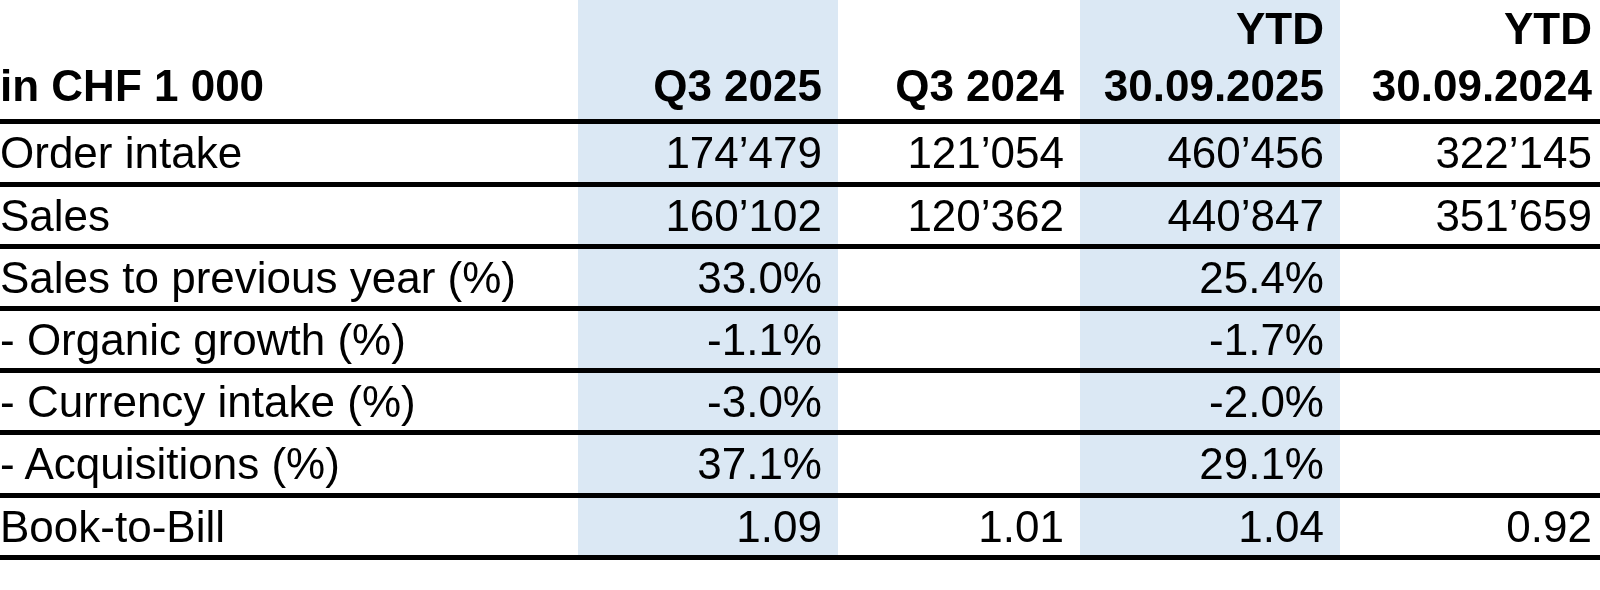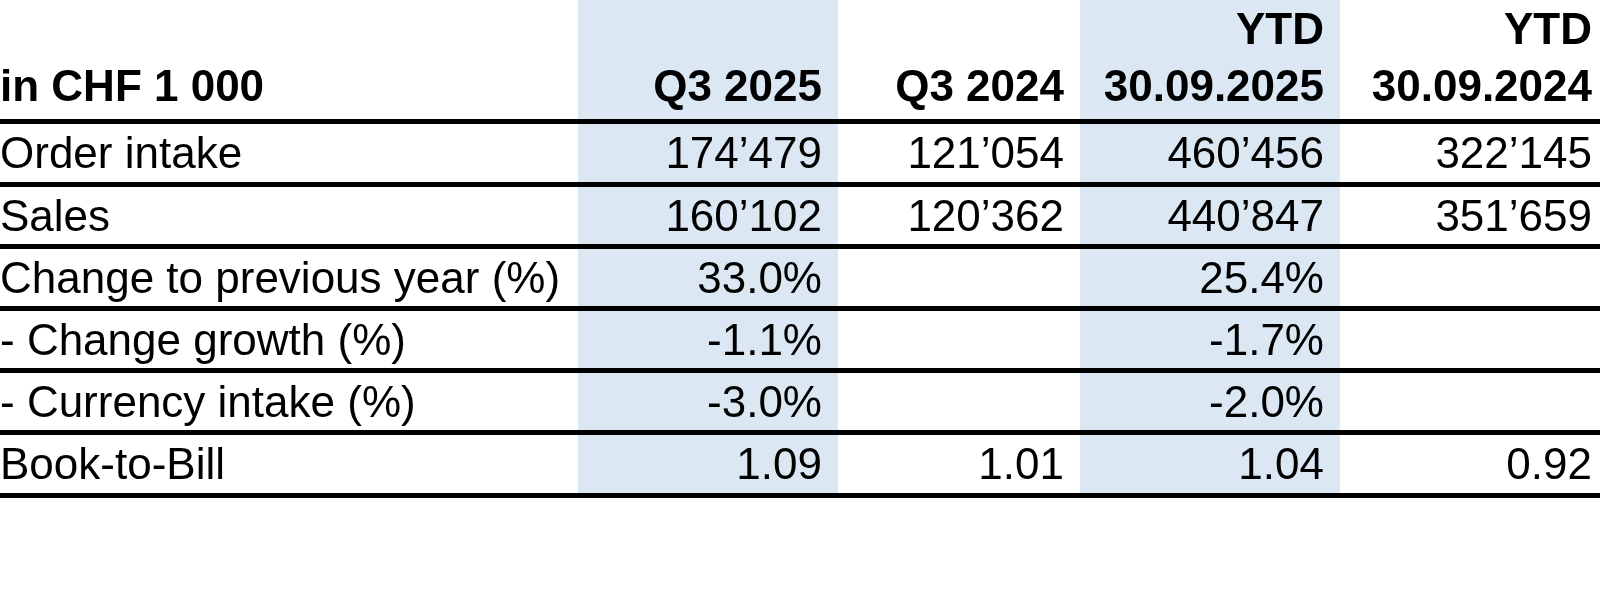--- a/index.html
+++ b/index.html
@@ -96,41 +96,48 @@
       <td class="num-last">322’145</td>
     </tr>
     <tr>
       <td class="lbl">Sales</td>
       <td class="num hl">160’102</td>
       <td class="num">120’362</td>
       <td class="num hl">440’847</td>
       <td class="num-last">351’659</td>
     </tr>
     <tr>
-      <td class="lbl">Change to previous year (%)</td>
+      <td class="lbl">Sales to previous year (%)</td>
       <td class="num hl">33.0%</td>
       <td class="num"></td>
       <td class="num hl">25.4%</td>
       <td class="num-last"></td>
     </tr>
     <tr>
-      <td class="lbl">- Change growth (%)</td>
+      <td class="lbl">- Organic growth (%)</td>
       <td class="num hl">-1.1%</td>
       <td class="num"></td>
       <td class="num hl">-1.7%</td>
       <td class="num-last"></td>
     </tr>
     <tr>
       <td class="lbl">- Currency intake (%)</td>
       <td class="num hl">-3.0%</td>
       <td class="num"></td>
       <td class="num hl">-2.0%</td>
       <td class="num-last"></td>
     </tr>
     <tr>
+      <td class="lbl">- Acquisitions (%)</td>
+      <td class="num hl">37.1%</td>
+      <td class="num"></td>
+      <td class="num hl">29.1%</td>
+      <td class="num-last"></td>
+    </tr>
+    <tr>
       <td class="lbl">Book-to-Bill</td>
       <td class="num hl">1.09</td>
       <td class="num">1.01</td>
       <td class="num hl">1.04</td>
       <td class="num-last">0.92</td>
     </tr>
   </tbody>
 </table>
 
 </body></html>

